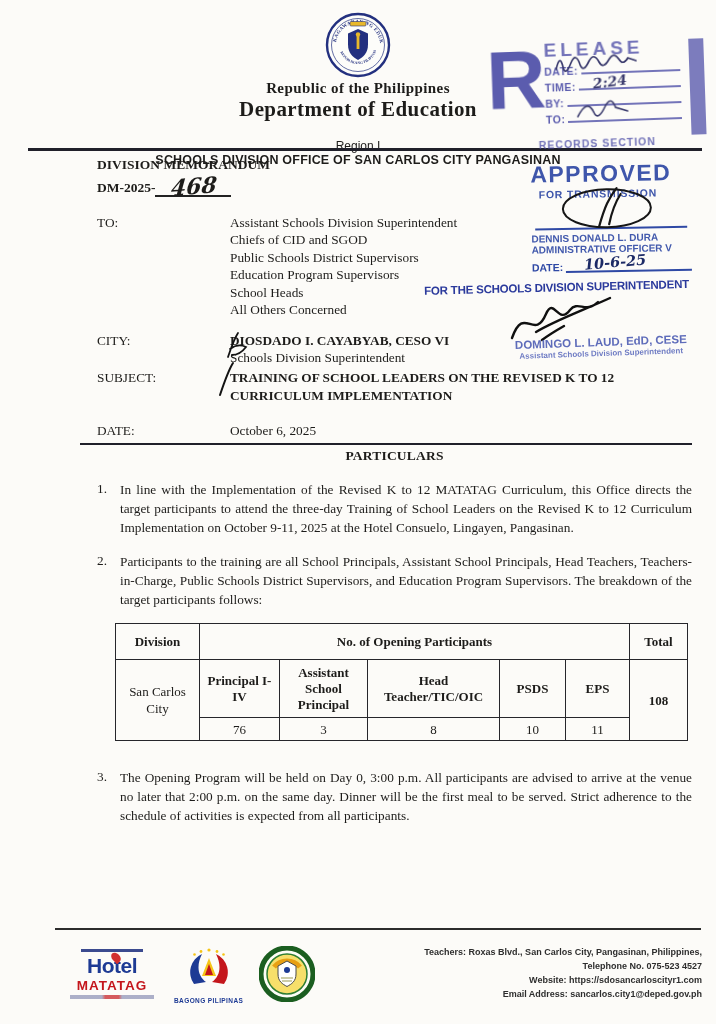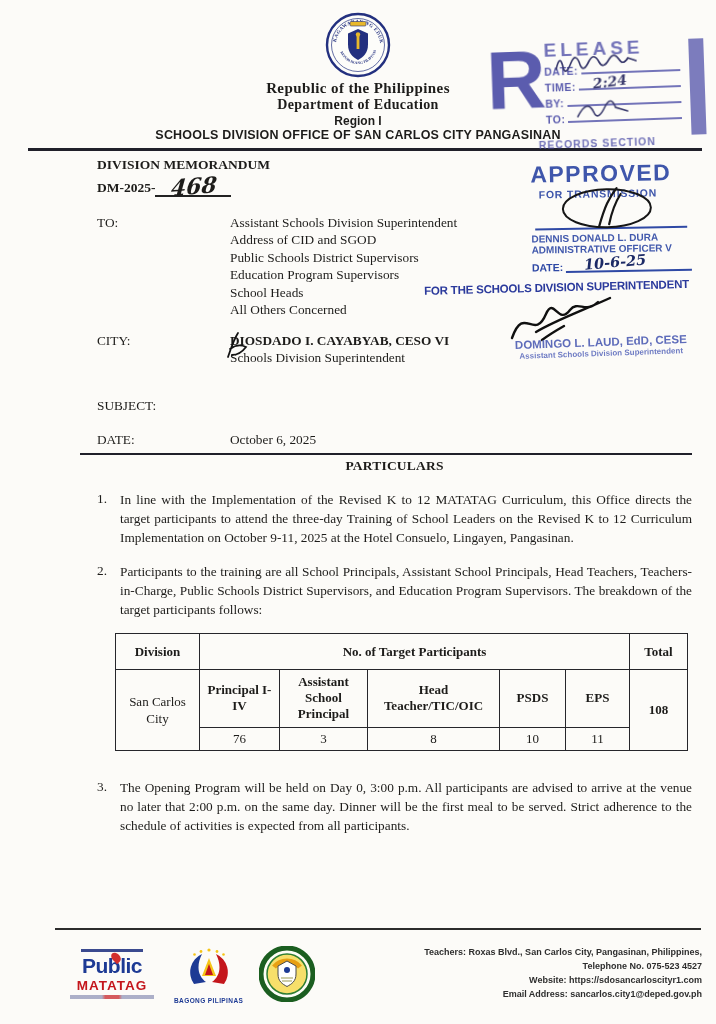--- a/index.html
+++ b/index.html
@@ -7,22 +7,22 @@
   .page {
     position:relative; width:716px; height:1024px; margin:0 auto;
     background:#fcfbf8; overflow:hidden; color:#1d1c1a;
     font-family:"Liberation Serif", serif;
   }
 
   
   .header { position:absolute; top:12px; left:0; width:100%; text-align:center; }
   .seal { display:block; margin:0 auto 2px auto; }
   .h-line1 { font-size:15px; font-weight:bold; letter-spacing:.4px; }
-  .h-line2 { font-size:14px; font-weight:bold; letter-spacing:.4px; }
-  .h-line3 { font-family:"Liberation Sans",sans-serif; font-size:12px; font-weight:bold; margin-top:1px;text-align:center; }
+  .h-line2 { font-size:21px; font-weight:bold; letter-spacing:.4px; }
+  .h-line3 { font-family:"Liberation Sans",sans-serif; font-size:12px; font-weight:normal; margin-top:17px;text-align:center; }
   .h-line4 { font-family:"Liberation Sans",sans-serif; font-size:12.5px; font-weight:bold; letter-spacing:.2px; }
   .header-rule { position:absolute; top:148px; left:28px; width:674px; border-top:3px solid #20202a; }
 
   
   .stamp-released {
     position:absolute; left:487px; top:34px; width:218px; height:116px;
     color:#4a4ba6; font-family:"Liberation Sans",sans-serif;
     transform:rotate(-2deg); opacity:.9; filter:blur(.2px);
   }
   .rel-R { position:absolute; left:0; top:4px; font-size:82px; line-height:.95; font-weight:800; }
@@ -84,21 +84,21 @@
     display:inline-block; font-family:"DejaVu Serif",serif; font-style:italic;
     font-size:22px; font-weight:bold; transform:rotate(-5deg) skewX(-10deg);
     line-height:.8; position:relative; top:4px;
   }
   .row { display:flex; }
   .row .label { width:133px; flex-shrink:0; }
   .to-block { margin-top:14px; }
   .to-list div { line-height:17.5px; }
   .from-block { margin-top:13px; }
   .from-name { font-weight:bold; }
-  .subject-block { margin-top:30px; }
+  .subject-block { margin-top:2px; }
   .subject-text { font-weight:bold; line-height:18px; }
   .date-block { margin-top:17px; }
   .date-rule { border-top:2.5px solid #20202a; margin:4px 0 0 -17px; width:612px; }
   .particulars-heading { text-align:center; font-weight:bold; font-size:13.5px; margin-top:2px; letter-spacing:.2px; }
   .item { display:flex; margin-top:15px; }
   .item .num { width:23px; flex-shrink:0; }
   .item .itext { flex:1; text-align:justify; line-height:19px; }
   .item .itext b { font-weight:normal; }
 
   
@@ -226,41 +226,48 @@
 
     <div class="memo-title">DIVISION MEMORANDUM</div>
     <div class="memo-no">
       <span>DM-2025-</span><span class="hand-num-wrap"><span class="hand-num">468</span></span>
     </div>
 
     <div class="row to-block">
       <div class="label">TO:</div>
       <div class="to-list">
         <div>Assistant Schools Division Superintendent</div>
-        <div>Address of CID and SGOD</div>
+        <div>Chiefs of CID and SGOD</div>
         <div>Public Schools District Supervisors</div>
         <div>Education Program Supervisors</div>
         <div>School Heads</div>
         <div>All Others Concerned</div>
       </div>
     </div>
 
     <div class="row from-block">
       <div class="label">CITY:</div>
       <div>
         <div class="from-name">DIOSDADO I. CAYABYAB, CESO VI</div>
         <div class="from-title">Schools Division Superintendent</div>
         <svg class="mark" width="30" height="26" viewBox="0 0 30 26" style="position:absolute; margin:-34px 0 0 -8px;">
           <path d="M6,24 C10,12 12,6 16,0 M8,16 q8,-6 16,-2 q-6,8 -14,8" fill="none" stroke="#131313" stroke-width="1.8" stroke-linecap="round"></path>
         </svg>
       </div>
     </div>
 
     <div class="row subject-block">
       <div class="label">SUBJECT:</div>
+      <div class="subject-text">
+        <svg class="mark" width="16" height="34" viewBox="0 0 16 34" style="position:absolute; margin:-6px 0 0 -12px;">
+          <path d="M2,32 C6,20 10,8 15,0" fill="none" stroke="#131313" stroke-width="2" stroke-linecap="round"></path>
+        </svg>
+        <div>TRAINING OF SCHOOL LEADERS ON THE REVISED K TO 12</div>
+        <div>CURRICULUM IMPLEMENTATION</div>
+      </div>
     </div>
 
     <div class="row date-block">
       <div class="label">DATE:</div>
       <div>October 6, 2025</div>
     </div>
 
     <div class="date-rule"></div>
     <div class="particulars-heading">PARTICULARS</div>
 
@@ -271,21 +278,21 @@
 
     <div class="item">
       <div class="num">2.</div>
       <div class="itext"><span>Participants to the training are all School Principals, Assistant School Principals, Head Teachers, Teachers-in-Charge, Public Schools District Supervisors, and Education Program Supervisors. The breakdown of the target participants follows:</span></div>
     </div>
 
     <table class="ptable">
       <tbody>
           <tr class="r1">
         <th class="c-div">Division</th>
-        <th colspan="5">No. of Target Participants</th>
+        <th colspan="5">No. of Opening Participants</th>
         <th class="c-tot">Total</th>
       </tr>
       <tr class="r2">
         <td rowspan="2">San Carlos City</td>
         <th class="c-p14">Principal I-IV</th>
         <th class="c-asp">Assistant School Principal</th>
         <th class="c-ht">Head Teacher/TIC/OIC</th>
         <th class="c-psds">PSDS</th>
         <th class="c-eps">EPS</th>
         <td rowspan="2" class="total-val">108</td>
@@ -304,21 +311,21 @@
       <div class="num">3.</div>
       <div class="itext"><span>The Opening Program will be held on Day 0, 3:00 p.m. All participants are advised to arrive at the venue no later that 2:00 p.m. on the same day. Dinner will be the first meal to be served. Strict adherence to the schedule of activities is expected from all participants.</span></div>
     </div>
   </div>
 
   <div class="footer-rule"></div>
 
   <div class="footer-logos">
     <div class="logo-deped">
       <div class="dep-bar"></div>
-      <div class="dep-word">Public</div>
+      <div class="dep-word">Hotel</div>
       <span class="dep-flame"></span>
       <div class="dep-matatag">MATATAG</div>
       <div class="dep-tagline"></div>
     </div>
 
     <div class="logo-bagong">
       <svg width="54" height="48" viewBox="0 0 54 48">
         <circle cx="27" cy="6" r="1.6" fill="#f5c518"></circle>
         <circle cx="19" cy="7.5" r="1.4" fill="#f5c518"></circle>
         <circle cx="35" cy="7.5" r="1.4" fill="#f5c518"></circle>

